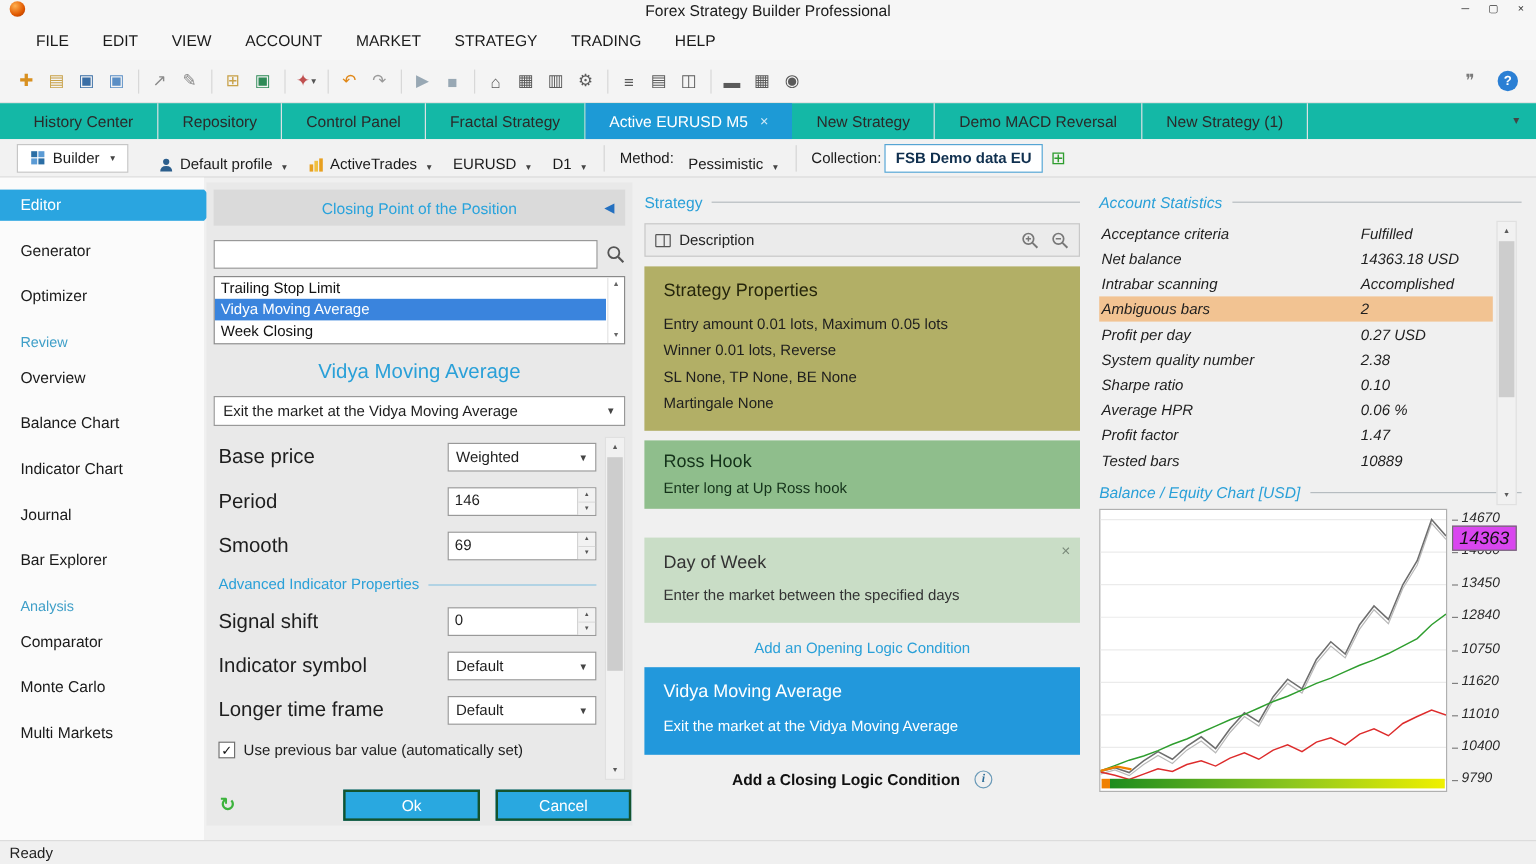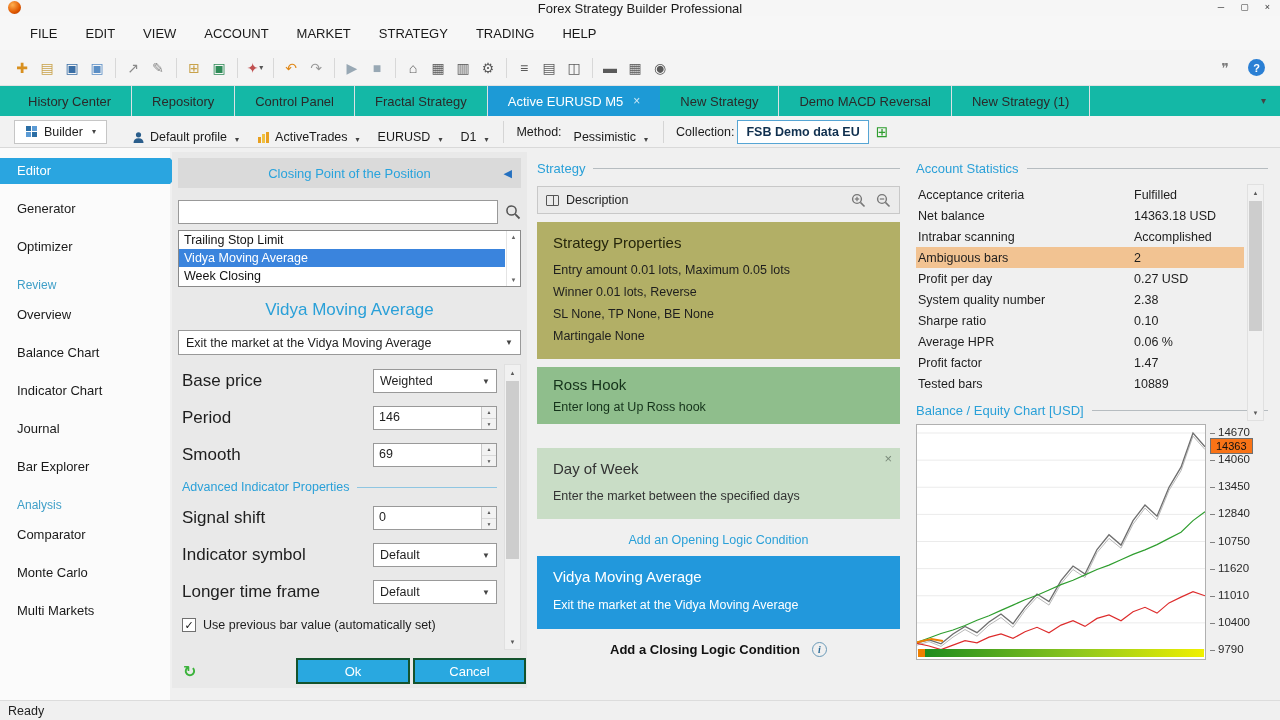--- a/index.html
+++ b/index.html
@@ -89,21 +89,21 @@
   .vscroll{position:absolute;width:17px;background:#f1f1f1;border:1px solid #e0e0e0;}
   #ip-scroll{right:6px;top:212px;height:286px;}
   .vs-up,.vs-down{position:absolute;left:0;right:0;height:15px;display:flex;align-items:center;justify-content:center;font-size:6px;color:#5a5a5a;}
   .vs-up{top:0;} .vs-down{bottom:0;}
   .vs-thumb{position:absolute;left:1px;right:1px;background:#cdcdcd;}
   #ip-thumb{top:16px;height:178px;}
   .ip-footer{position:absolute;left:1px;right:1px;bottom:1px;height:32px;display:flex;align-items:center;}
   .refresh{margin-left:10px;color:#3cb33c;font-size:16px;font-weight:bold;}
   .btn{height:26px;color:#fff;background:#29a8e0;font-size:13px;display:flex;align-items:center;justify-content:center;border:2px solid #14532d;}
   .btn-ok{width:114px;margin-left:auto;}
-  .btn-cancel{width:113px;margin-left:3px;}
+  .btn-cancel{width:113px;margin-left:13px;}
 
   
   #strategy-panel{position:absolute;left:537px;top:4px;width:363px;height:536px;}
   .panel-header{display:flex;align-items:center;height:16px;margin-top:8px;}
   .ph-text{color:#2aa0d8;font-size:13px;white-space:nowrap;}
   .ph-line{flex:1;height:1px;background:#b6bcc0;margin-left:8px;}
   .desc-bar{margin-top:10px;height:28px;background:#ebebeb;border:1px solid #c8c8c8;display:flex;align-items:center;padding:0 8px;gap:7px;font-size:12.5px;color:#222;}
   .desc-icon{width:13px;height:11px;border:1.4px solid #555;border-radius:1px;position:relative;}
   .desc-icon::after{content:"";position:absolute;left:50%;top:0;bottom:0;width:1.4px;background:#555;}
   .zoomers{margin-left:auto;display:flex;gap:10px;align-items:center;}
@@ -122,35 +122,35 @@
   .slot-open-light .slot-line{color:#333;margin-top:12px;}
   .slot-x{position:absolute;right:8px;top:3px;color:#7a8a7a;font-size:13px;}
   .add-link{margin-top:14px;text-align:center;color:#2aa0d8;font-size:12.5px;}
   .slot-close-point{background:#2298dc;margin-top:9px;height:73px;padding:12px 16px;}
   .slot-close-point .slot-title{color:#fff;}
   .slot-close-point .slot-line{color:#fff;margin-top:13px;}
   .add-closing{margin-top:13px;display:flex;align-items:center;justify-content:center;gap:12px;font-size:13px;color:#111;font-weight:600;}
   .info-icon{width:15px;height:15px;border-radius:50%;border:1px solid #6a9ab8;color:#2a6a96;font-size:10px;display:flex;align-items:center;justify-content:center;font-style:italic;font-family:"Liberation Serif",serif;font-weight:bold;}
 
   
-  #stats-panel{position:absolute;left:910px;top:4px;width:358px;height:536px;padding-left:6px;}
+  #stats-panel{position:absolute;left:910px;top:4px;width:358px;height:536px;padding-left:6px;font-style:italic;}
   #stats-rows{margin-top:8px;width:328px;}
   .stat-row{display:flex;height:21px;align-items:center;font-size:12.5px;padding-left:2px;}
   .stat-label{width:216px;}
   .stat-value{flex:1;}
   .stat-row.highlight{background:#f2c392;}
   #stats-scroll{right:4px;top:32px;height:237px;}
   #stats-thumb{top:16px;height:130px;}
   #chart-wrap{margin-top:6px;position:relative;height:236px;}
   #chart-plot{position:absolute;left:0;top:0;width:290px;height:236px;border:1px solid #b0b0b0;background:#fff;}
   #grad-bar{position:absolute;left:1px;right:1px;bottom:2px;height:8px;}
   #chart-ylabels{position:absolute;left:294px;top:1px;width:62px;height:234px;}
   .y-label{position:absolute;left:8px;font-size:11.5px;color:#2a2a2a;}
   .y-label::before{content:"";position:absolute;left:-8px;top:7px;width:5px;height:1px;background:#808080;}
-  #chart-current{position:absolute;left:0;border:1px solid #707070;background:#f97316;padding:1px 5px;font-size:11px;color:#111;z-index:2;}
+  #chart-current{position:absolute;left:0;border:1px solid #707070;background:#d946ef;padding:1px 5px;font-size:15px;color:#111;z-index:2;}
 
   
   #statusbar{position:absolute;left:0;right:0;bottom:0;height:20px;background:#f0f0f0;border-top:1px solid #dcdcdc;display:flex;align-items:center;padding-left:8px;font-size:12.5px;color:#222;}
 </style>
 </head>
 <body>
 
 <div id="app">
 
   <div id="titlebar">

